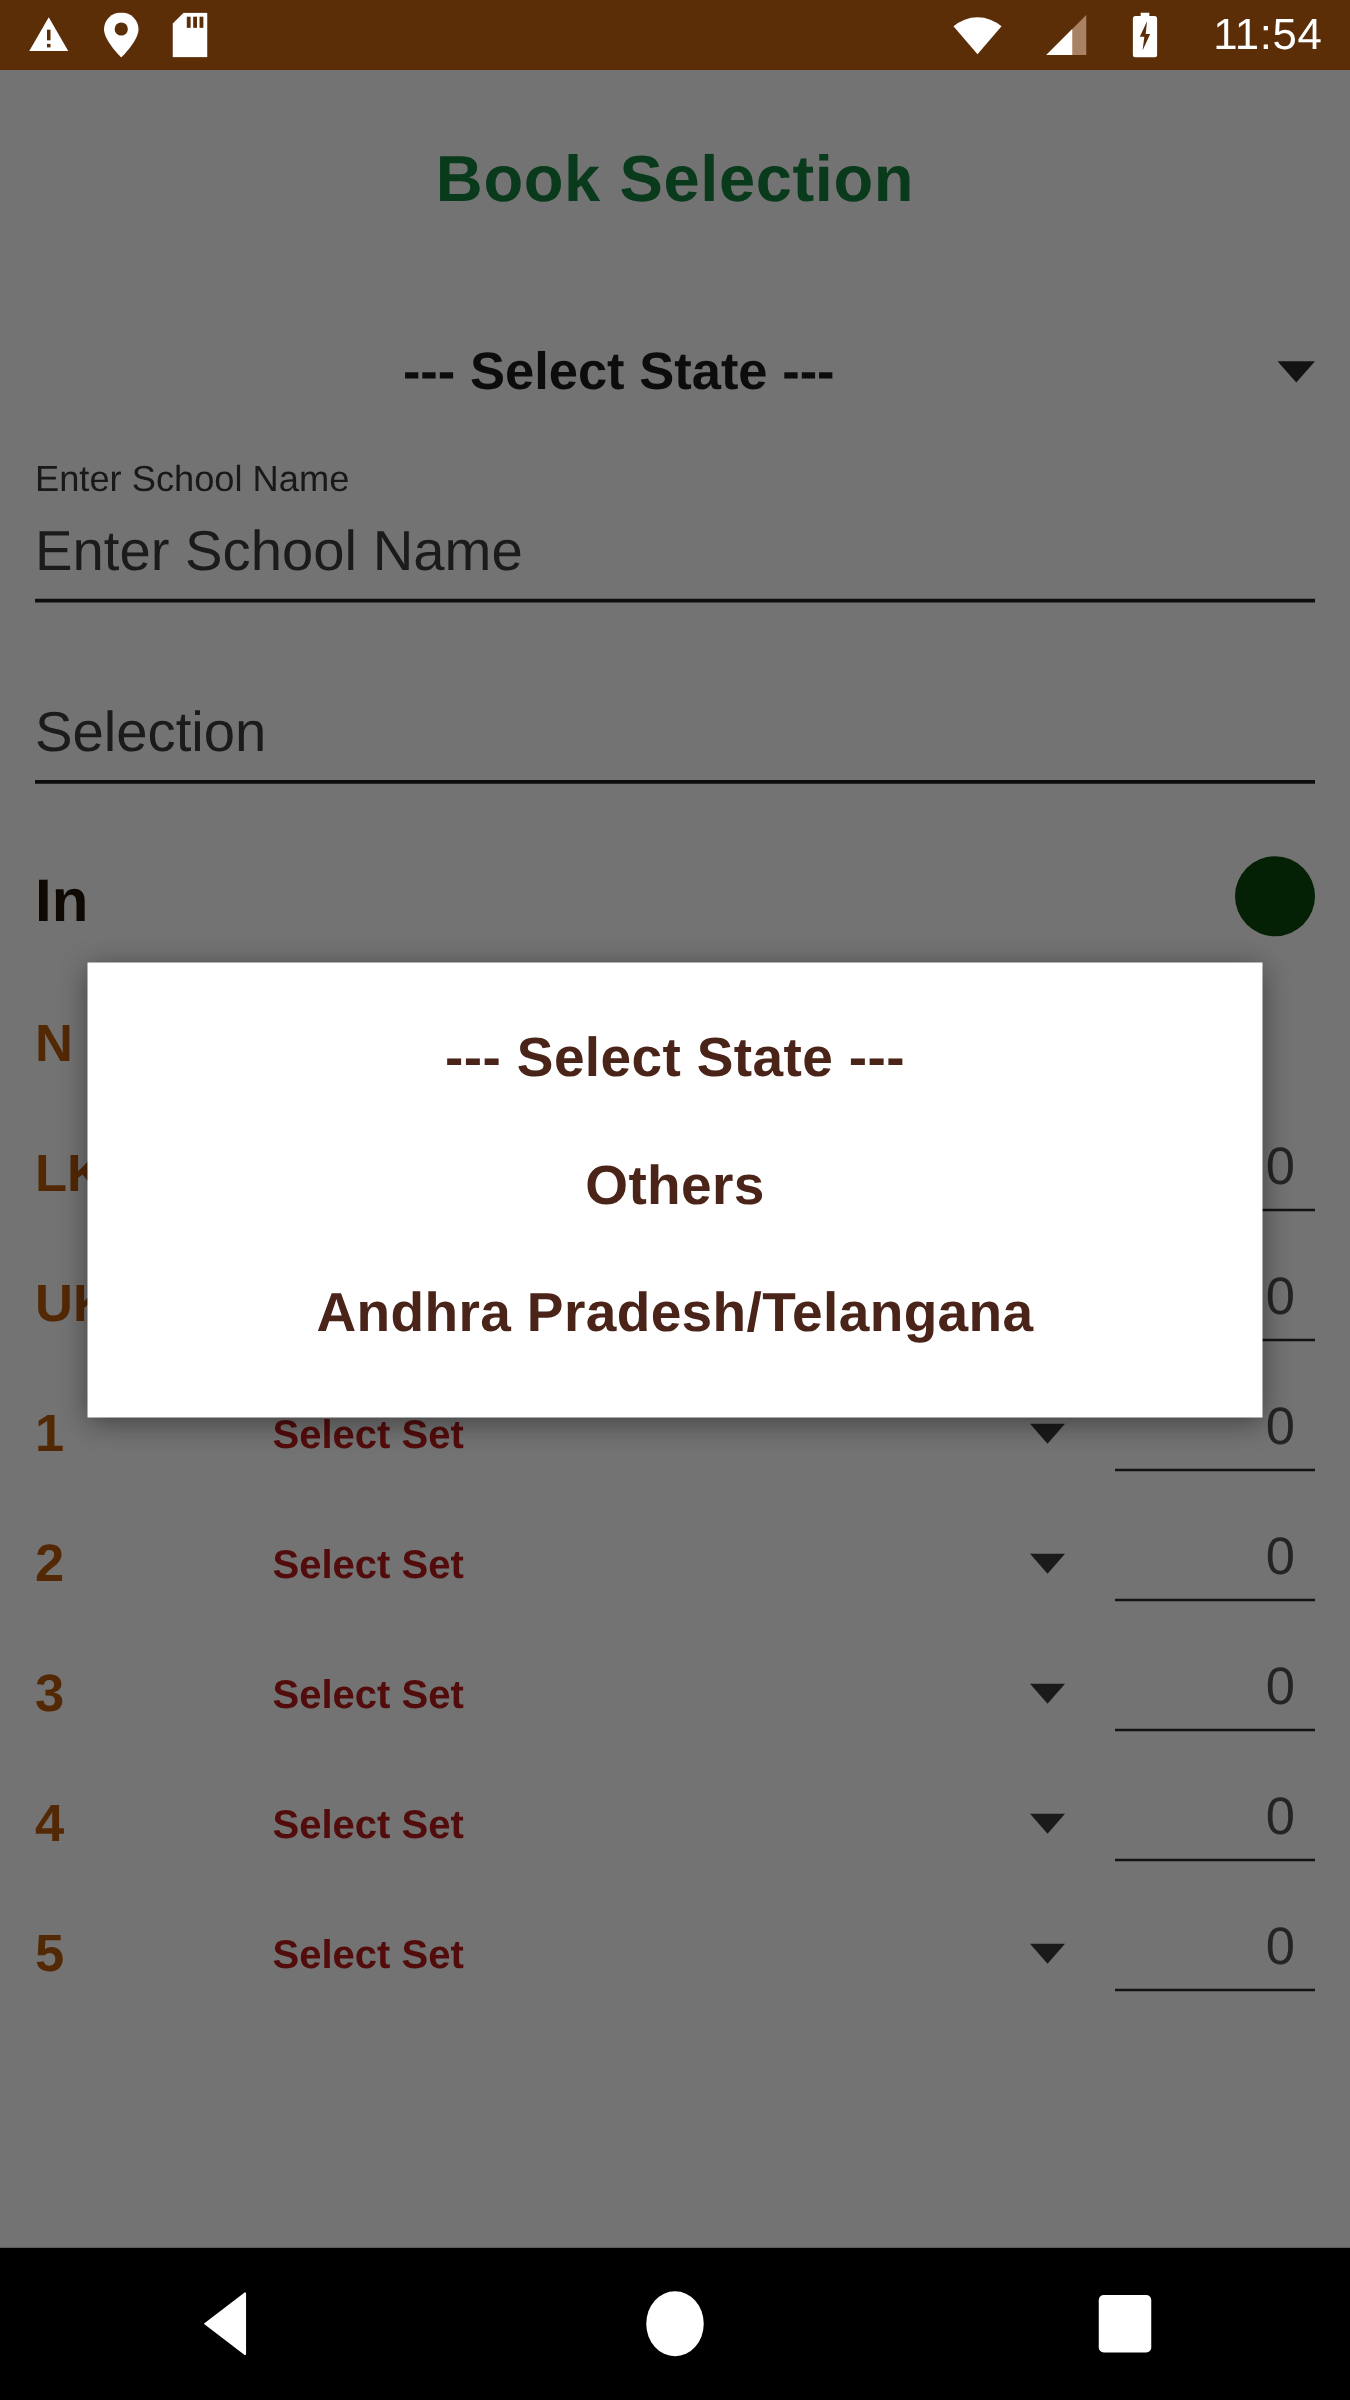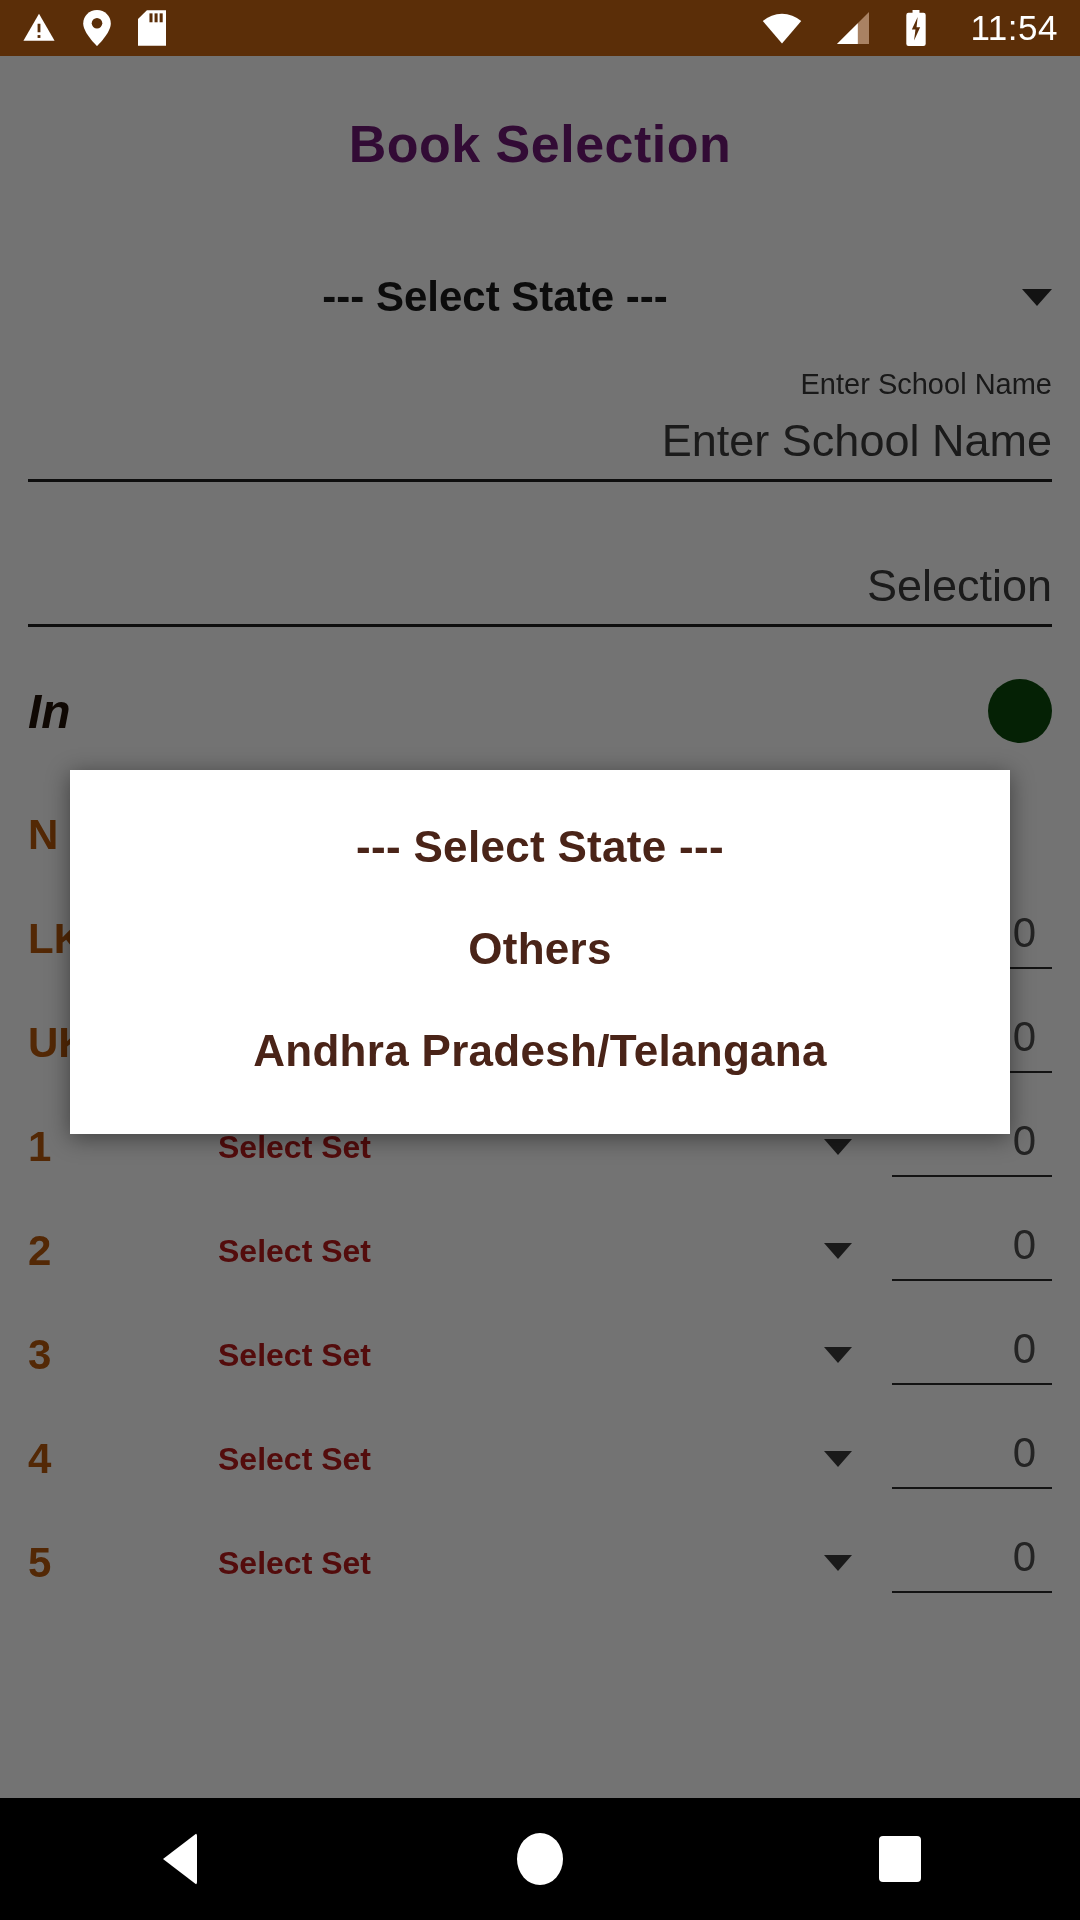--- a/index.html
+++ b/index.html
@@ -43,21 +43,21 @@
   }
   #scrim {
     position:absolute; top:56px; left:0;
     width:1080px; height:1742px;
     background:rgba(0,0,0,0.55);
     z-index:20;
   }
 
   #page-title {
     text-align:center;
-    color:#701a75;
+    color:#15803d;
     font-size:52px;
     font-weight:bold;
     padding-top:58px;
     letter-spacing:0.5px;
   }
 
   
   #state-spinner {
     margin:88px 28px 0 28px;
     height:70px;
@@ -74,39 +74,38 @@
   }
   .caret-down {
     width:0; height:0;
     border-left:15px solid transparent;
     border-right:15px solid transparent;
     border-top:17px solid #2b2b2b;
     flex:none;
   }
 
   
-  .field-block { margin:36px 28px 0 28px;text-align:right; }
+  .field-block { margin:36px 28px 0 28px; }
   .field-label {
     font-size:29px; color:#383838;
     margin-bottom:14px;
   }
   .field-input {
     font-size:45px; color:#3c3c3c;
     padding-bottom:12px;
     border-bottom:3px solid #1f1f1f;
     min-height:62px;
   }
   .field-block.location { margin-top:78px; }
 
   
   #instruction-row {
     margin:46px 28px 0 28px;
-    display:flex; align-items:center;
+    display:flex; align-items:flex-end;
     min-height:76px;
-    font-style:italic;
   }
   #instruction-text {
     font-size:48px; font-weight:bold; color:#221208;
   }
   #action-fab {
     margin-left:auto;
     width:64px; height:64px;
     border-radius:50%;
     background:#0C4A0C;
   }

